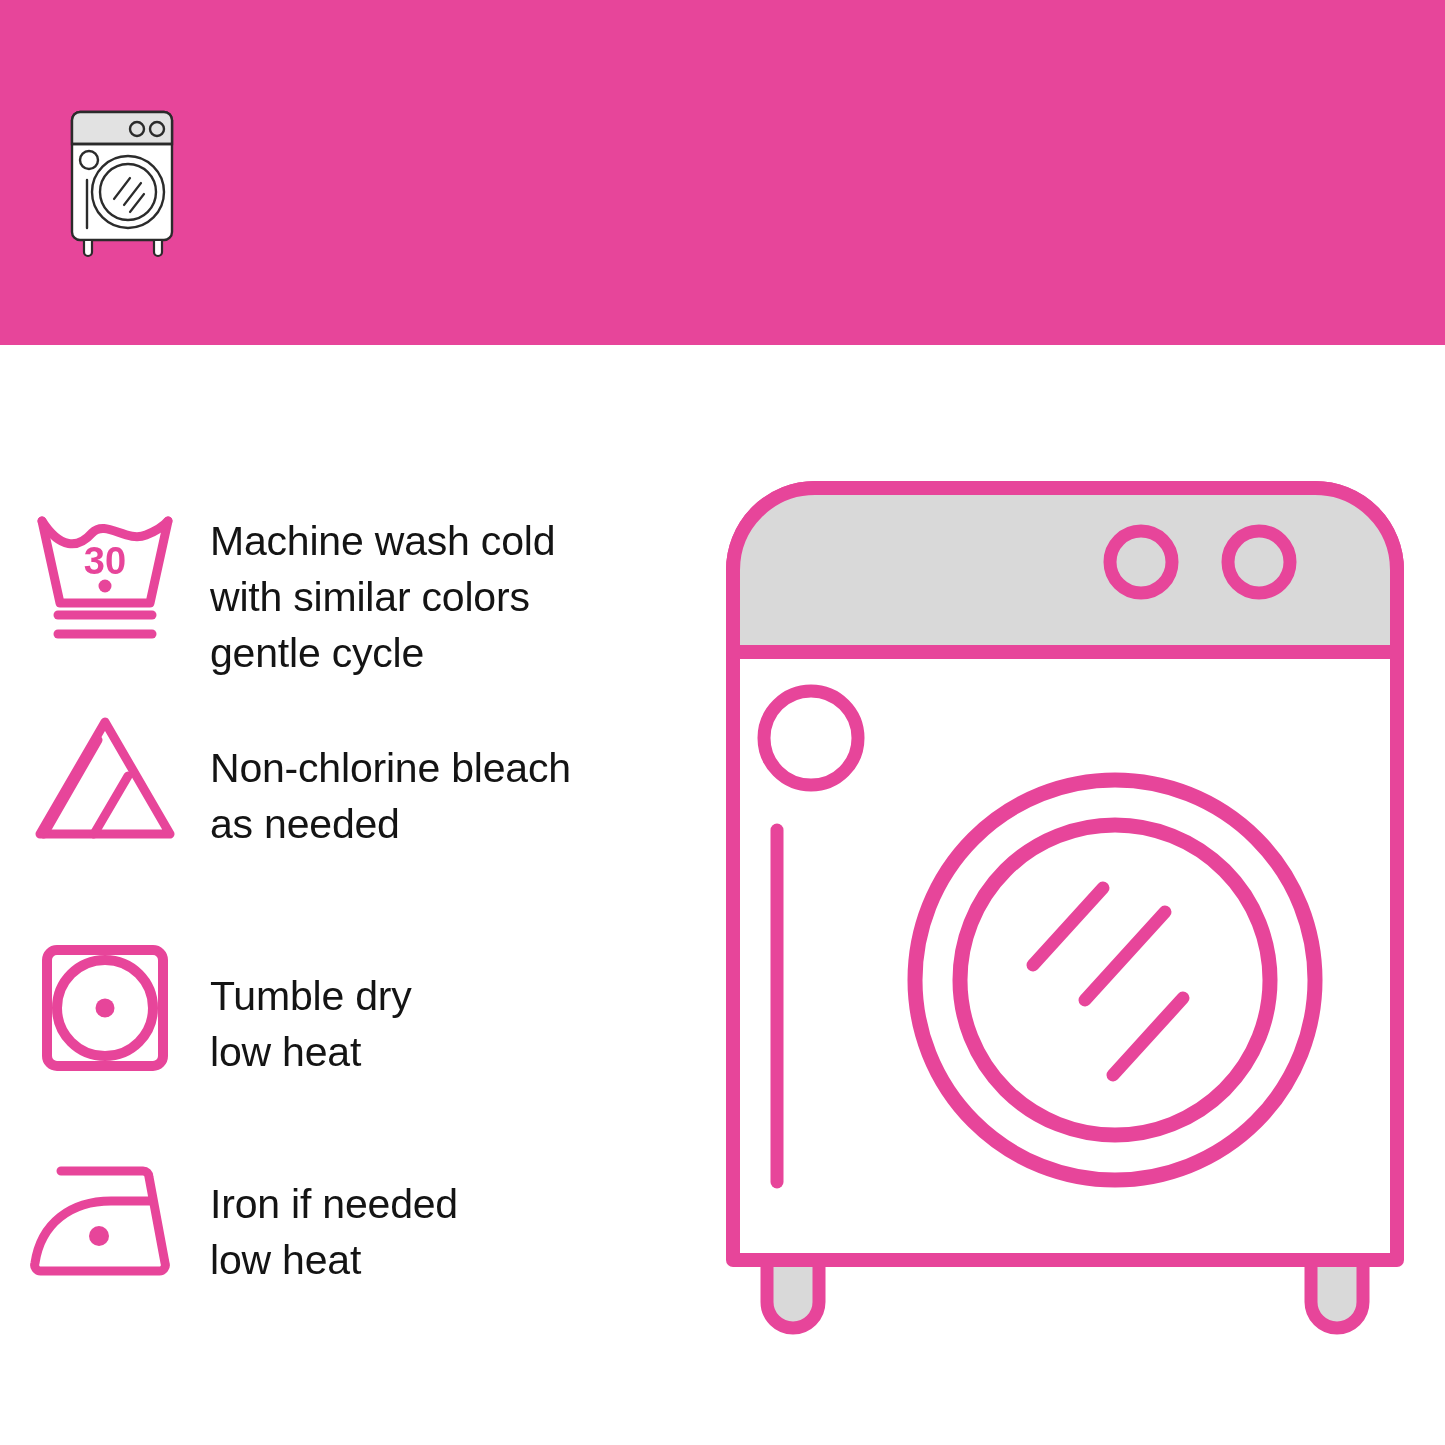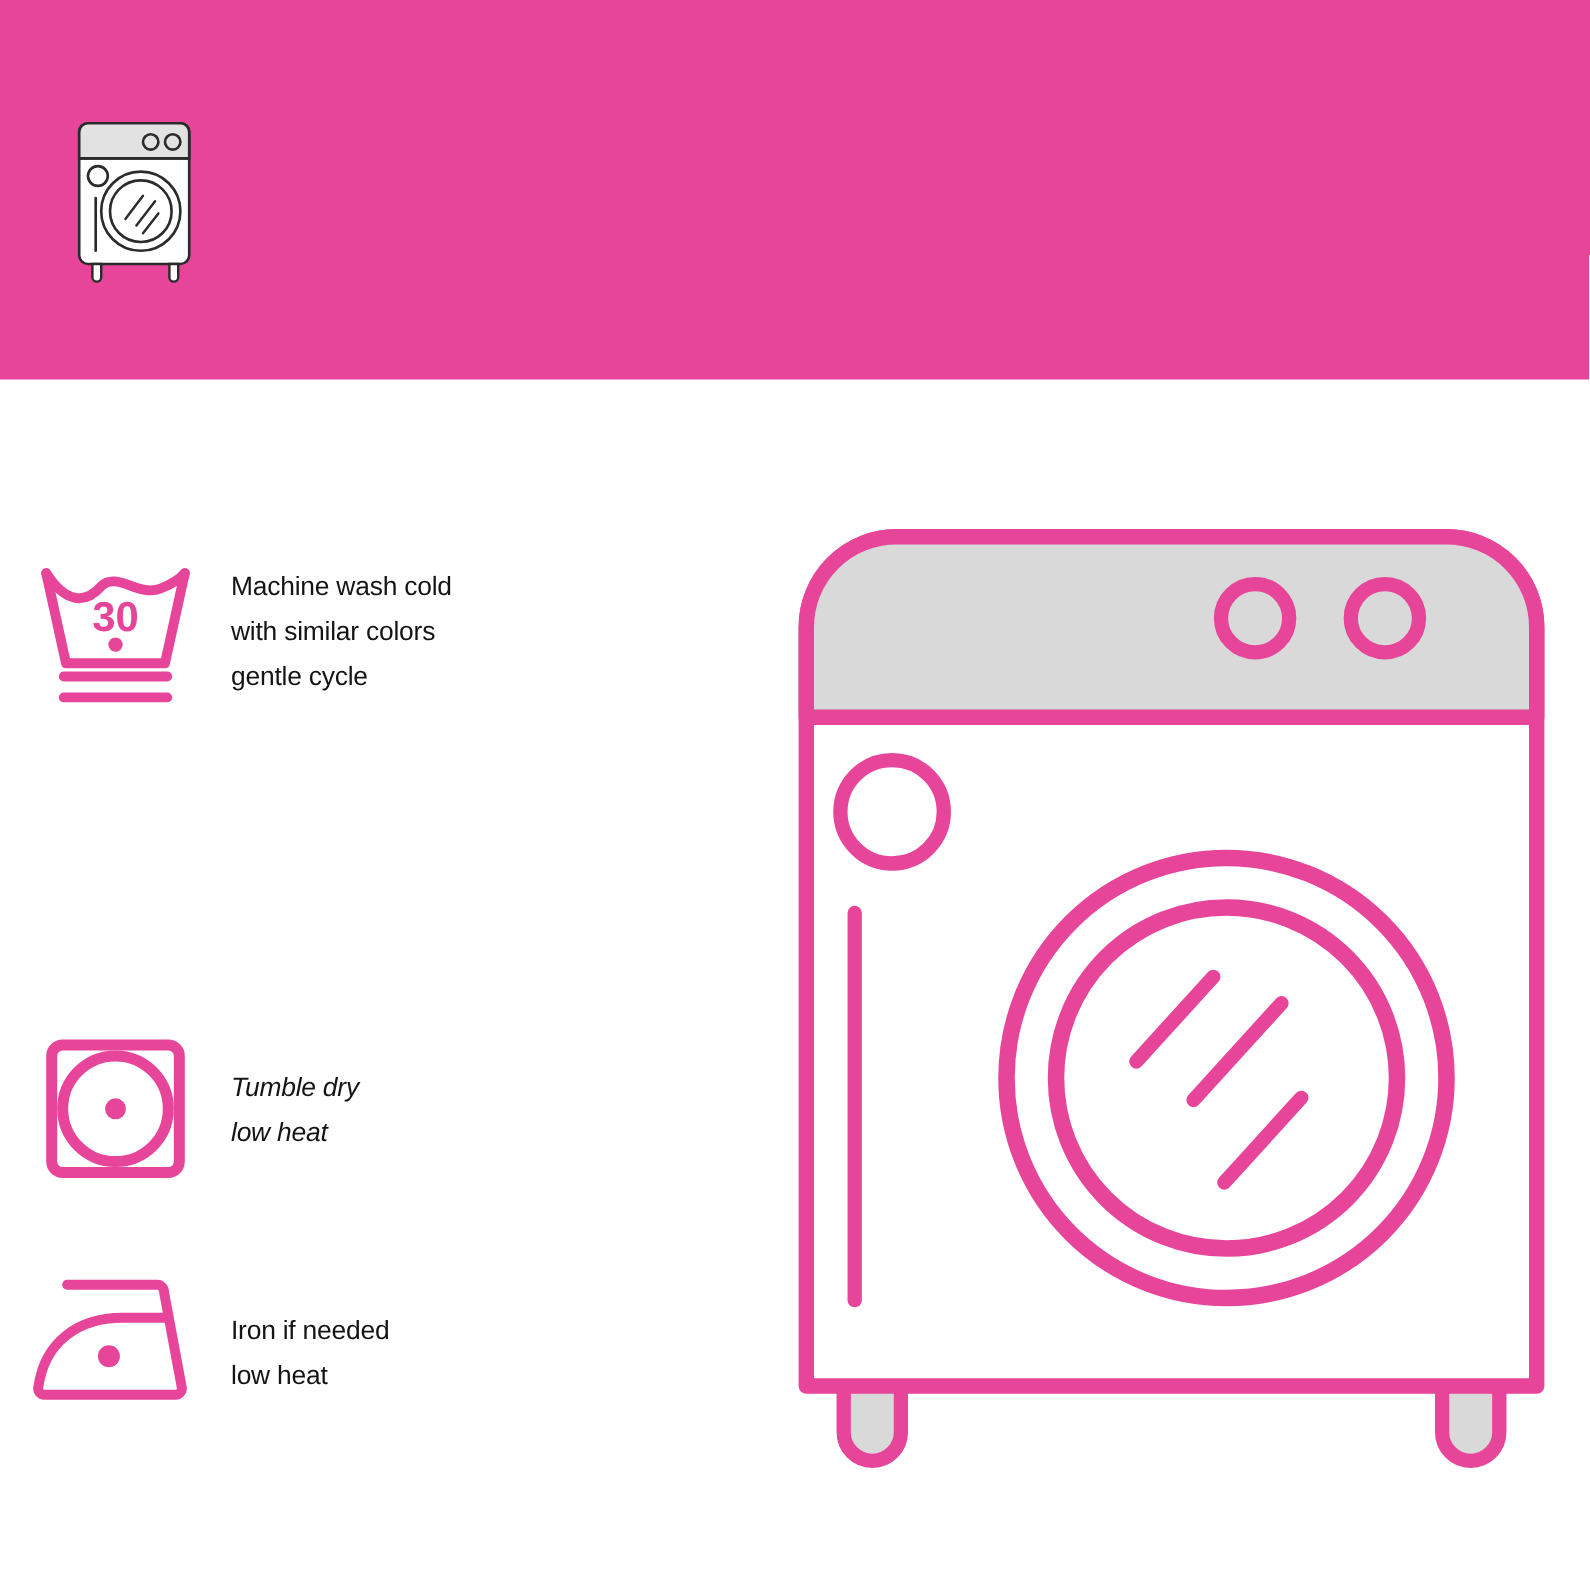--- a/index.html
+++ b/index.html
@@ -93,29 +93,29 @@
 
   .care-icon {
     width: 210px;
     min-width: 210px;
     display: flex;
     justify-content: center;
     align-items: center;
   }
   .care-text {
     color: #141414;
-    font-size: 24px;
-    line-height: 41px;
+    font-size: 41px;
+    line-height: 56px;
     letter-spacing: -0.2px;
     padding-top: 12px;
     white-space: pre-line;
   }
   .care-row.r0 .care-text { padding-top: 10px; }
   .care-row.r1 .care-text { padding-top: 30px; }
-  .care-row.r2 .care-text { padding-top: 30px; font-style: italic; }
+  .care-row.r2 .care-text { padding-top: 30px; }
   .care-row.r3 .care-text { padding-top: 28px; }
 
   
   .machine {
     position: absolute;
     left: 715px;
     top: 470px;
     width: 700px;
     height: 900px;
   }
@@ -170,20 +170,31 @@
 
           <text x="75" y="71" text-anchor="middle" font-family="Liberation Sans, sans-serif" font-size="38" font-weight="bold" fill="#E7459A">30</text>
           <circle cx="75" cy="83" r="6.5" fill="#E7459A"></circle>
         </svg>
       </div>
       <div class="care-text">Machine wash cold
 with similar colors
 gentle cycle</div>
     </div>
 
+    <div class="care-row r1">
+      <div class="care-icon">
+        <svg width="155" height="140" viewBox="0 0 155 140" xmlns="http://www.w3.org/2000/svg">
+          <path d="M77 12 L142 124 L12 124 Z" fill="none" stroke="#E7459A" stroke-width="9" stroke-linejoin="round"></path>
+          <line x1="70" y1="30" x2="16" y2="124" stroke="#E7459A" stroke-width="9" stroke-linecap="round"></line>
+          <line x1="100" y1="66" x2="66" y2="124" stroke="#E7459A" stroke-width="9" stroke-linecap="round"></line>
+        </svg>
+      </div>
+      <div class="care-text">Non-chlorine bleach
+as needed</div>
+    </div>
 
     <div class="care-row r2">
       <div class="care-icon">
         <svg width="140" height="140" viewBox="0 0 140 140" xmlns="http://www.w3.org/2000/svg">
           <rect x="12" y="12" width="116" height="116" rx="10" ry="10" fill="none" stroke="#E7459A" stroke-width="10"></rect>
           <circle cx="70" cy="70" r="48" fill="none" stroke="#E7459A" stroke-width="10"></circle>
           <circle cx="70" cy="70" r="9.5" fill="#E7459A"></circle>
         </svg>
       </div>
       <div class="care-text">Tumble dry

